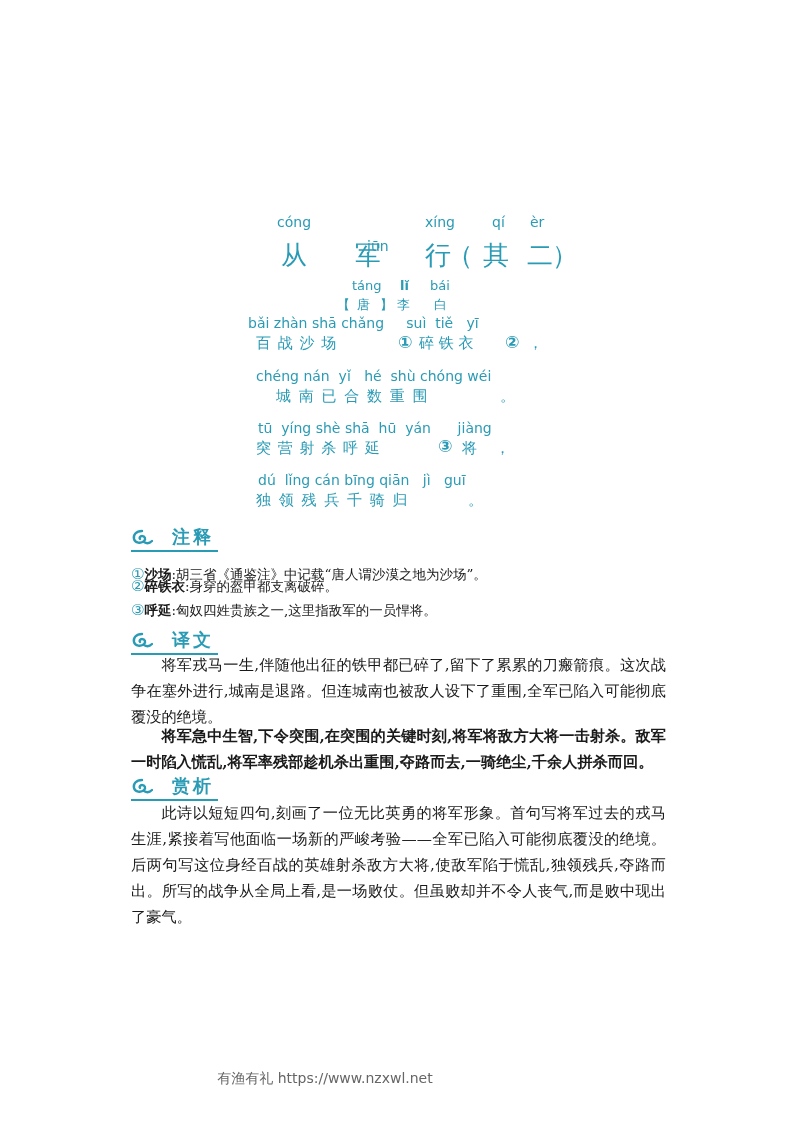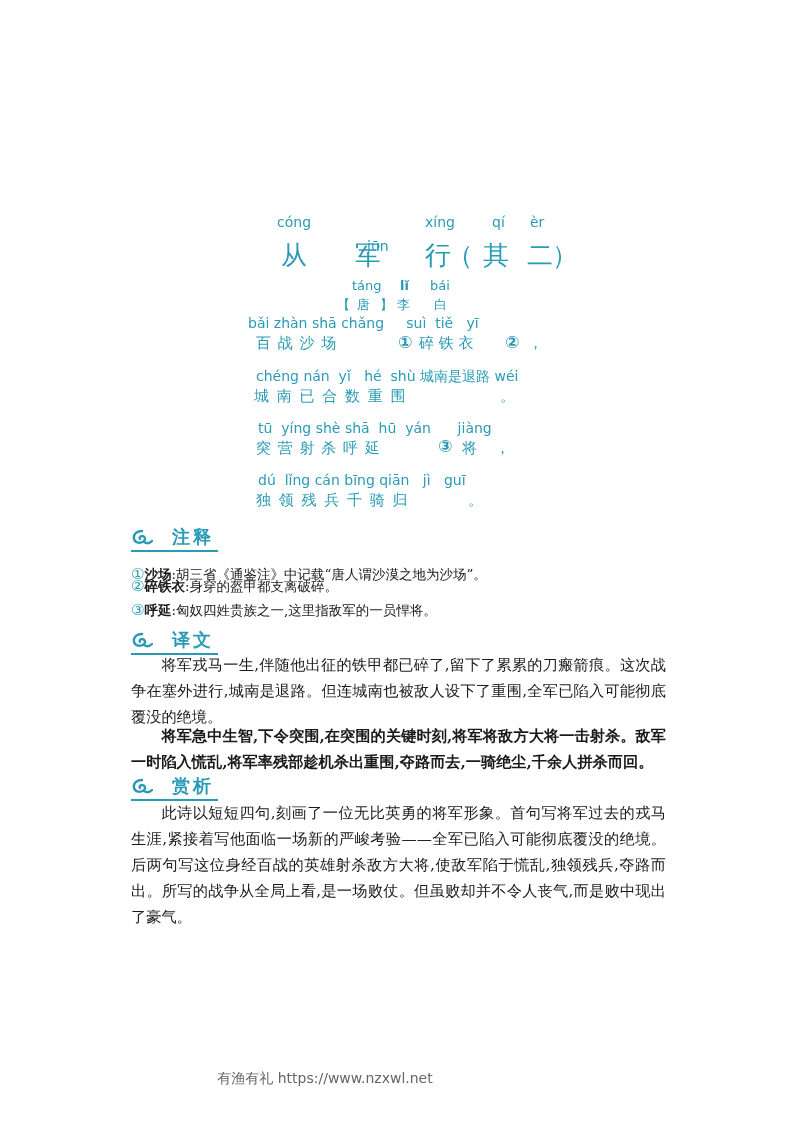--- a/index.html
+++ b/index.html
@@ -61,22 +61,22 @@
 <div>
   <span class="py" style="left:248px; top:315px; white-space:pre;">bǎi zhàn shā chǎng     suì  tiě   yī</span>
   <span class="hz poem-hz" style="left:256px; top:334px; word-spacing:2px;">百 战 沙 场</span>
   <span class="circ" style="left:398px; top:332px;">①</span>
   <span class="hz poem-hz" style="left:419px; top:334px;">碎 铁 衣</span>
   <span class="circ" style="left:505px; top:332px;">②</span>
   <span class="hz poem-hz" style="left:528px; top:334px;">，</span>
 </div>
 
 <div>
-  <span class="py" style="left:256px; top:368px; white-space:pre;">chéng nán  yǐ   hé  shù 城南是退路 wéi</span>
-  <span class="hz poem-hz" style="left:254px; top:387px; word-spacing:3px;">城 南 已 合 数 重 围</span>
+  <span class="py" style="left:256px; top:368px; white-space:pre;">chéng nán  yǐ   hé  shù chóng wéi</span>
+  <span class="hz poem-hz" style="left:276px; top:387px; word-spacing:3px;">城 南 已 合 数 重 围</span>
   <span class="hz poem-hz" style="left:500px; top:387px;">。</span>
 </div>
 
 <div>
   <span class="py" style="left:258px; top:420px; white-space:pre;">tū  yíng shè shā  hū  yán      jiàng</span>
   <span class="hz poem-hz" style="left:256px; top:439px; word-spacing:2px;">突 营 射 杀 呼 延</span>
   <span class="circ" style="left:438px; top:436px;">③</span>
   <span class="hz poem-hz" style="left:462px; top:439px;">将</span>
   <span class="hz poem-hz" style="left:495px; top:439px;">，</span>
 </div>

